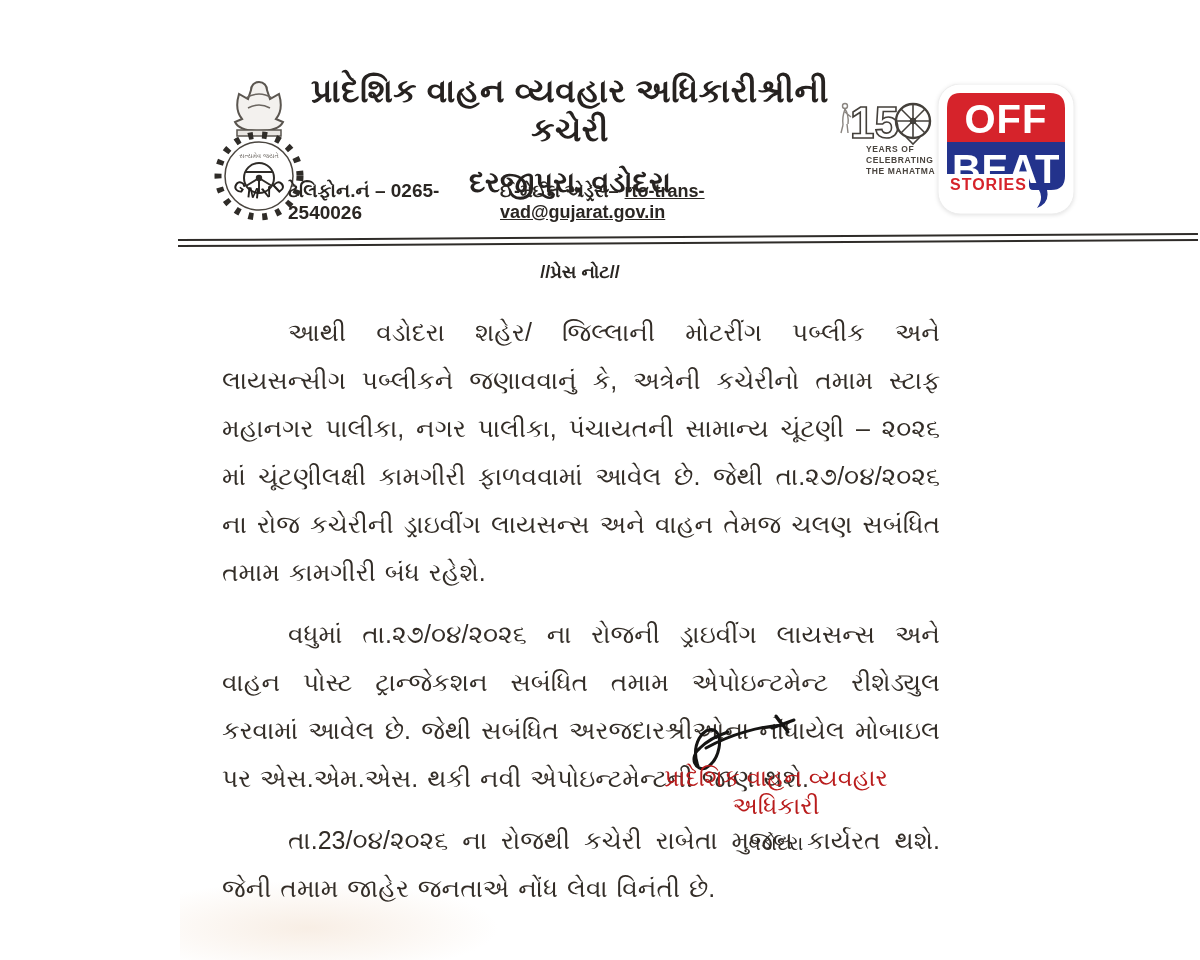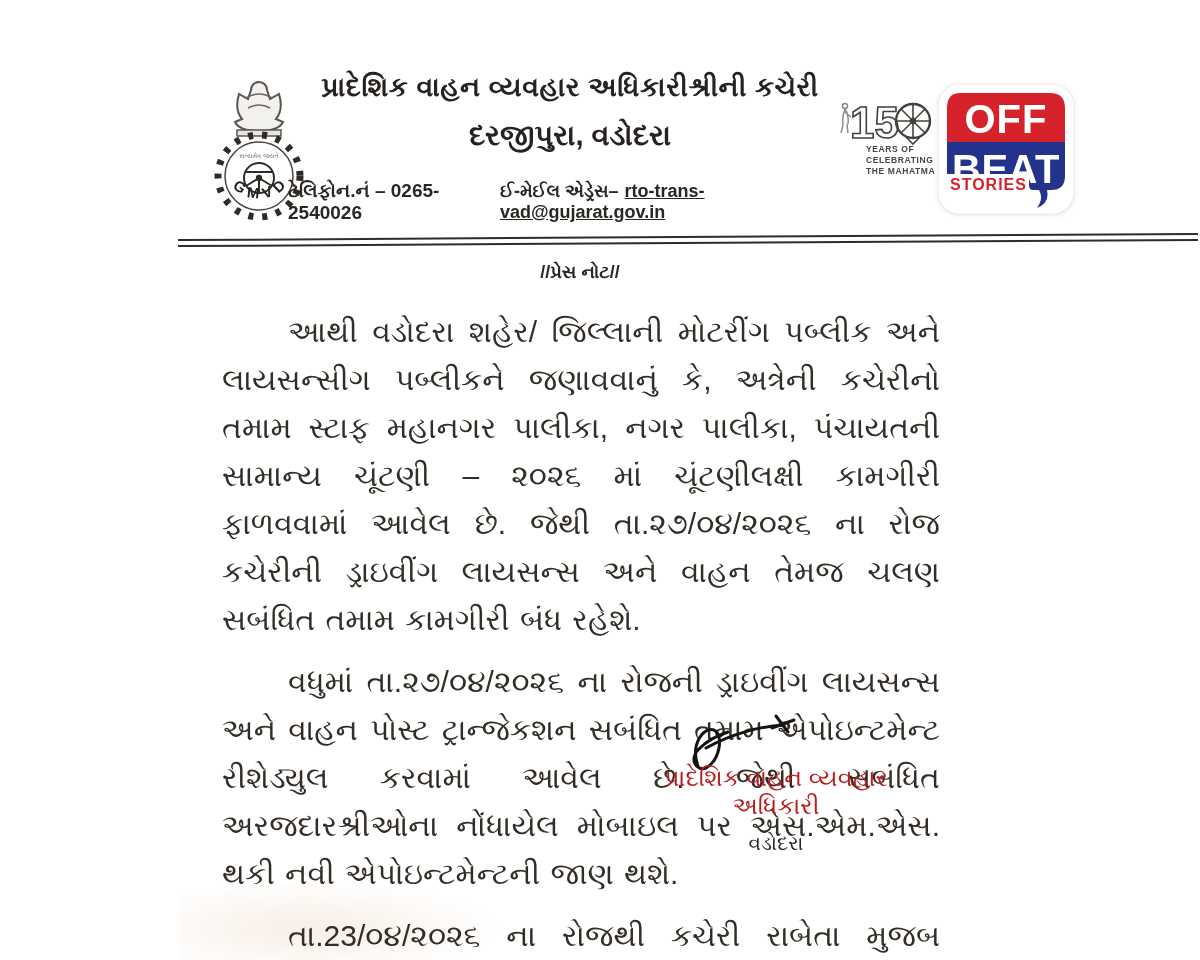--- a/index.html
+++ b/index.html
@@ -11,41 +11,41 @@
   
   .paper-smudge {
     position:absolute; left:180px; top:880px; width:320px; height:80px;
     background:radial-gradient(ellipse at 40% 60%, rgba(242,224,207,0.55), rgba(255,255,255,0) 70%);
     pointer-events:none;
   }
 
   
   .emblem { position:absolute; left:196px; top:76px; width:126px; height:148px; }
   .title-block { position:absolute; left:290px; top:72px; width:560px; text-align:center; }
-  .title-line1 { font-size:27px; font-weight:bold; color:#262220; letter-spacing:0.5px; }
+  .title-line1 { font-size:33px; font-weight:bold; color:#262220; letter-spacing:0.5px; }
   .title-line2 { font-size:29px; font-weight:bold; color:#262220; margin-top:16px; }
   .contact-row { position:absolute; left:288px; top:180px; width:552px; display:flex; justify-content:space-between; align-items:baseline; }
   .phone { font-size:19px; font-weight:bold; color:#2a2622; }
   .email-wrap { font-size:18px; font-weight:bold; color:#2a2622; }
   .email-value { text-decoration:underline; margin-left:6px; }
   .anniv-logo { position:absolute; left:836px; top:90px; width:102px; height:96px; }
 
   
   .offbeat { position:absolute; left:938px; top:84px; width:136px; height:130px; filter:drop-shadow(0 1px 2px rgba(0,0,0,0.12)); }
 
   
   .rule-wrap { position:absolute; left:178px; top:236px; width:1020px; transform:rotate(-0.35deg); }
   .rule-line { height:2px; background:#2f2c29; }
   .rule-line + .rule-line { margin-top:4px; }
 
   
   .note-title { position:absolute; left:222px; top:262px; width:716px; text-align:center; font-size:18px; font-weight:bold; color:#2a2622; }
   .body-col { position:absolute; left:222px; top:308px; width:718px; }
   .para {
-    font-size:30px; line-height:48px; color:#332d27;
+    font-size:25px; line-height:48px; color:#332d27;
     text-align:justify; text-align-last:left; text-indent:66px;
     word-spacing:2px; margin-bottom:14px;
   }
 
   
   .sig-scribble { position:absolute; left:676px; top:708px; width:140px; height:72px; }
   .sig-block { position:absolute; left:636px; top:764px; width:280px; text-align:center; }
   .sig-designation { font-size:24px; color:#b91c1c; }
   .sig-place { font-size:20px; color:#2d2823; margin-top:12px; }
 

